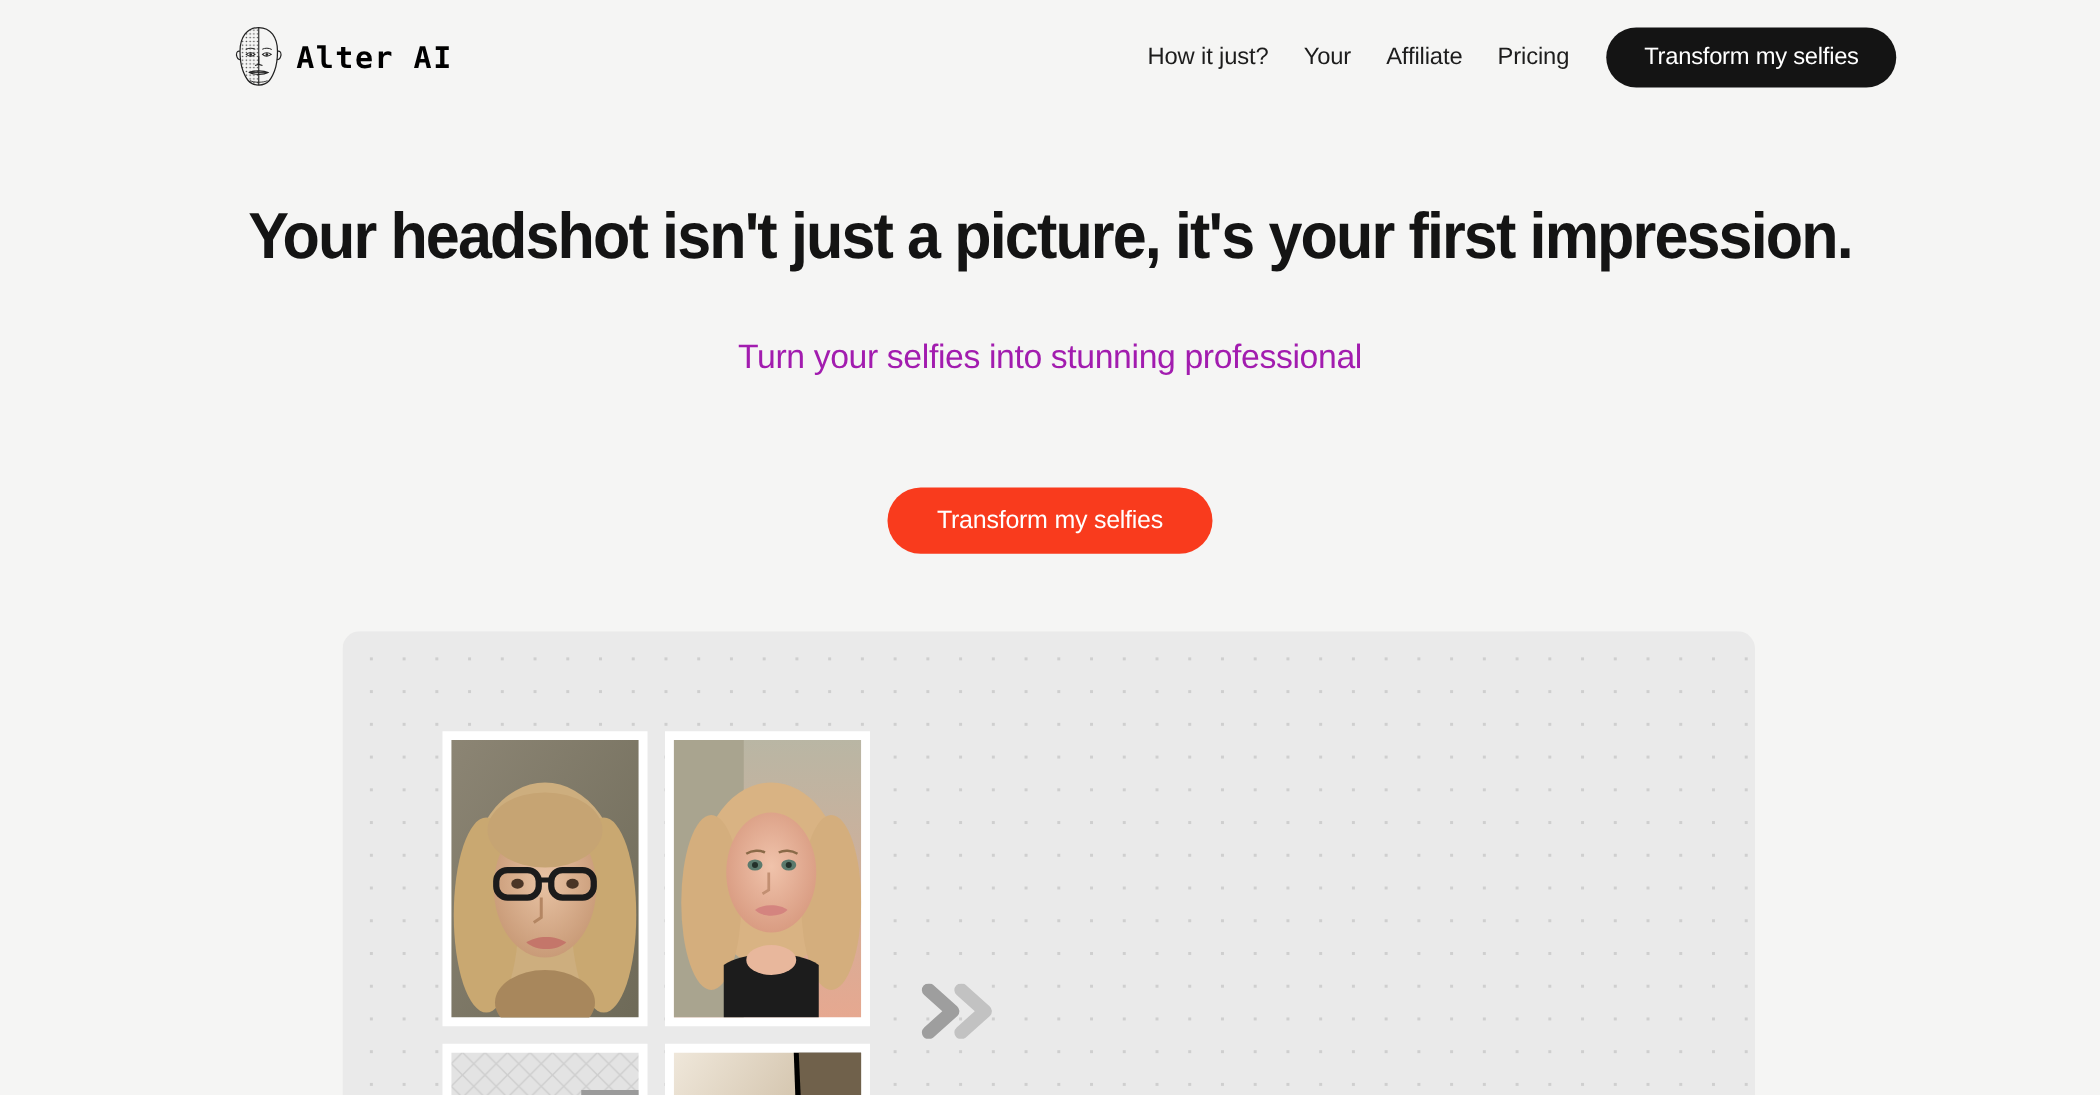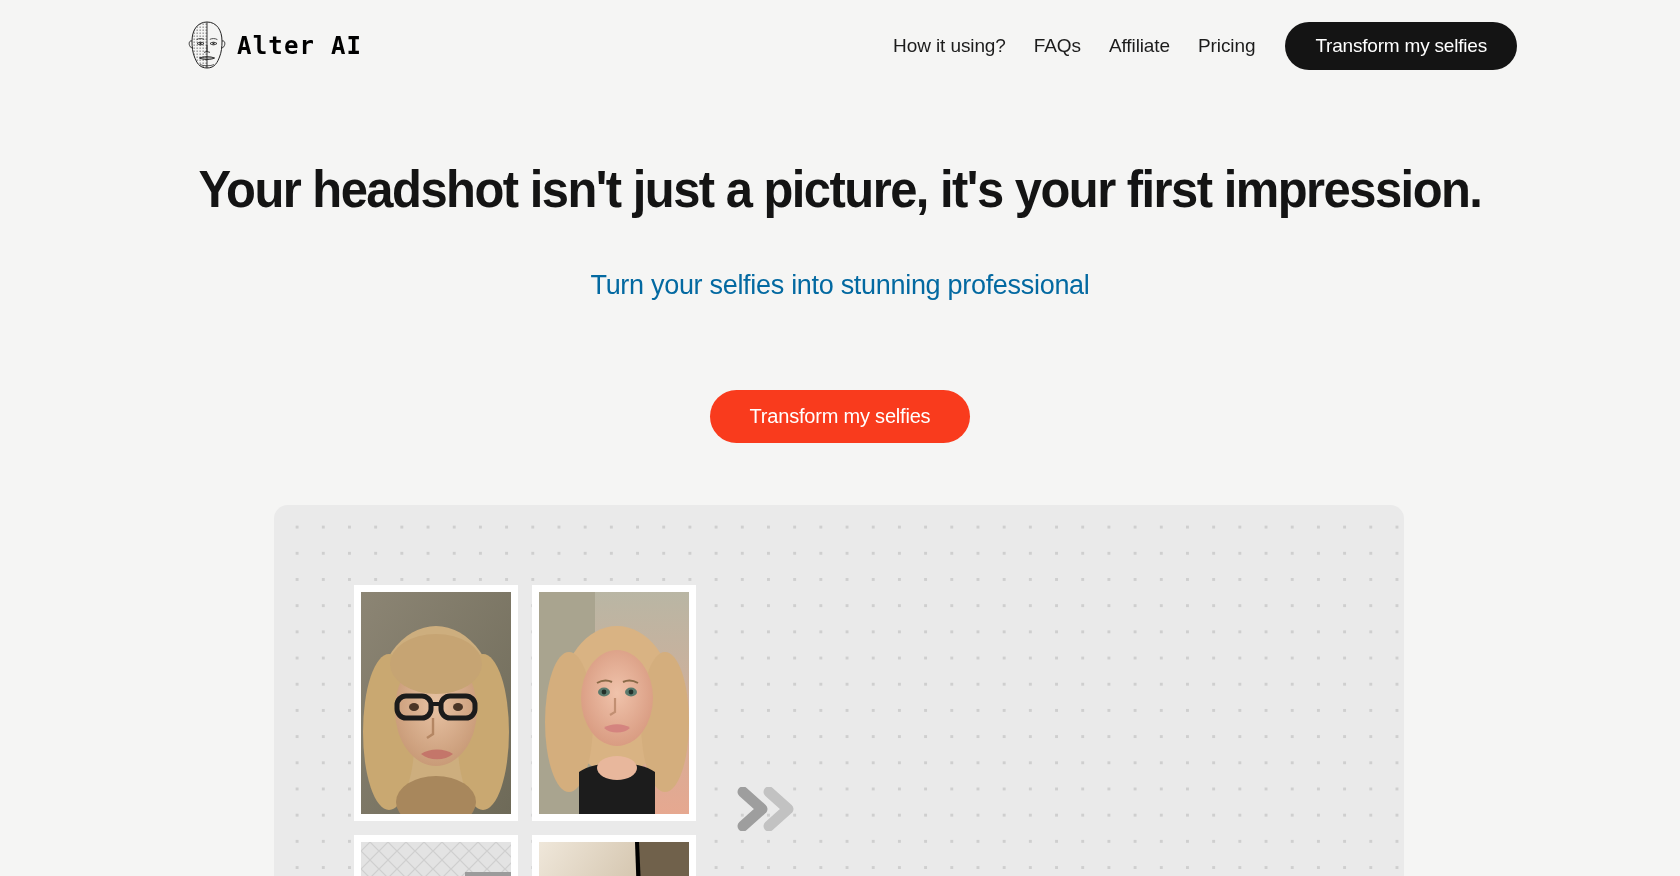--- a/index.html
+++ b/index.html
@@ -42,21 +42,21 @@
   .headline {
     position:absolute; top:160px; left:0; width:1680px;
     font-size:52px; font-weight:800; color:#141414;
     letter-spacing:-1.6px; line-height:1.12;
     font-stretch:condensed;
     transform:scaleX(0.94); transform-origin:center;
     white-space:nowrap;
   }
   .subheadline {
     position:absolute; top:267px; left:0; width:1680px;
-    font-size:27px; color:#0369a1; line-height:1.38; font-weight:400;
+    font-size:27px; color:#a21caf; line-height:1.38; font-weight:400;
     letter-spacing:-0.3px;
   }
   .hero-cta-wrap { position:absolute; top:390px; left:0; width:1680px; }
   .hero-cta {
     background:#F93B1D; color:#fff;
     font-size:20px; letter-spacing:-0.2px;
     border:none; border-radius:999px;
     padding:15px 40px; cursor:pointer;
   }
 
@@ -141,22 +141,22 @@
           <path d="M12.5 38 C16 36.2 24 36.2 27.5 38 C24 40 16 40 12.5 38 Z" fill="none" stroke="#222" stroke-width="0.9"></path>
           <line x1="12.5" y1="38" x2="27.5" y2="38" stroke="#222" stroke-width="0.7"></line>
 
           <path d="M13 44.5 C16 46.2 24 46.2 27 44.5" fill="none" stroke="#222" stroke-width="0.7"></path>
         </svg>
       </span>
       <span class="brand-name">Alter AI</span>
     </div>
 
     <nav class="nav">
-      <a class="nav-link" href="#">How it using?</a>
-      <a class="nav-link" href="#">FAQs</a>
+      <a class="nav-link" href="#">How it just?</a>
+      <a class="nav-link" href="#">Your</a>
       <a class="nav-link" href="#">Affiliate</a>
       <a class="nav-link" href="#">Pricing</a>
       <button class="nav-cta">Transform my selfies</button>
     </nav>
   </div>
 
   <div class="hero">
     <h1 class="headline">Your headshot isn't just a picture, it's your first impression.</h1>
 
     <p class="subheadline">

